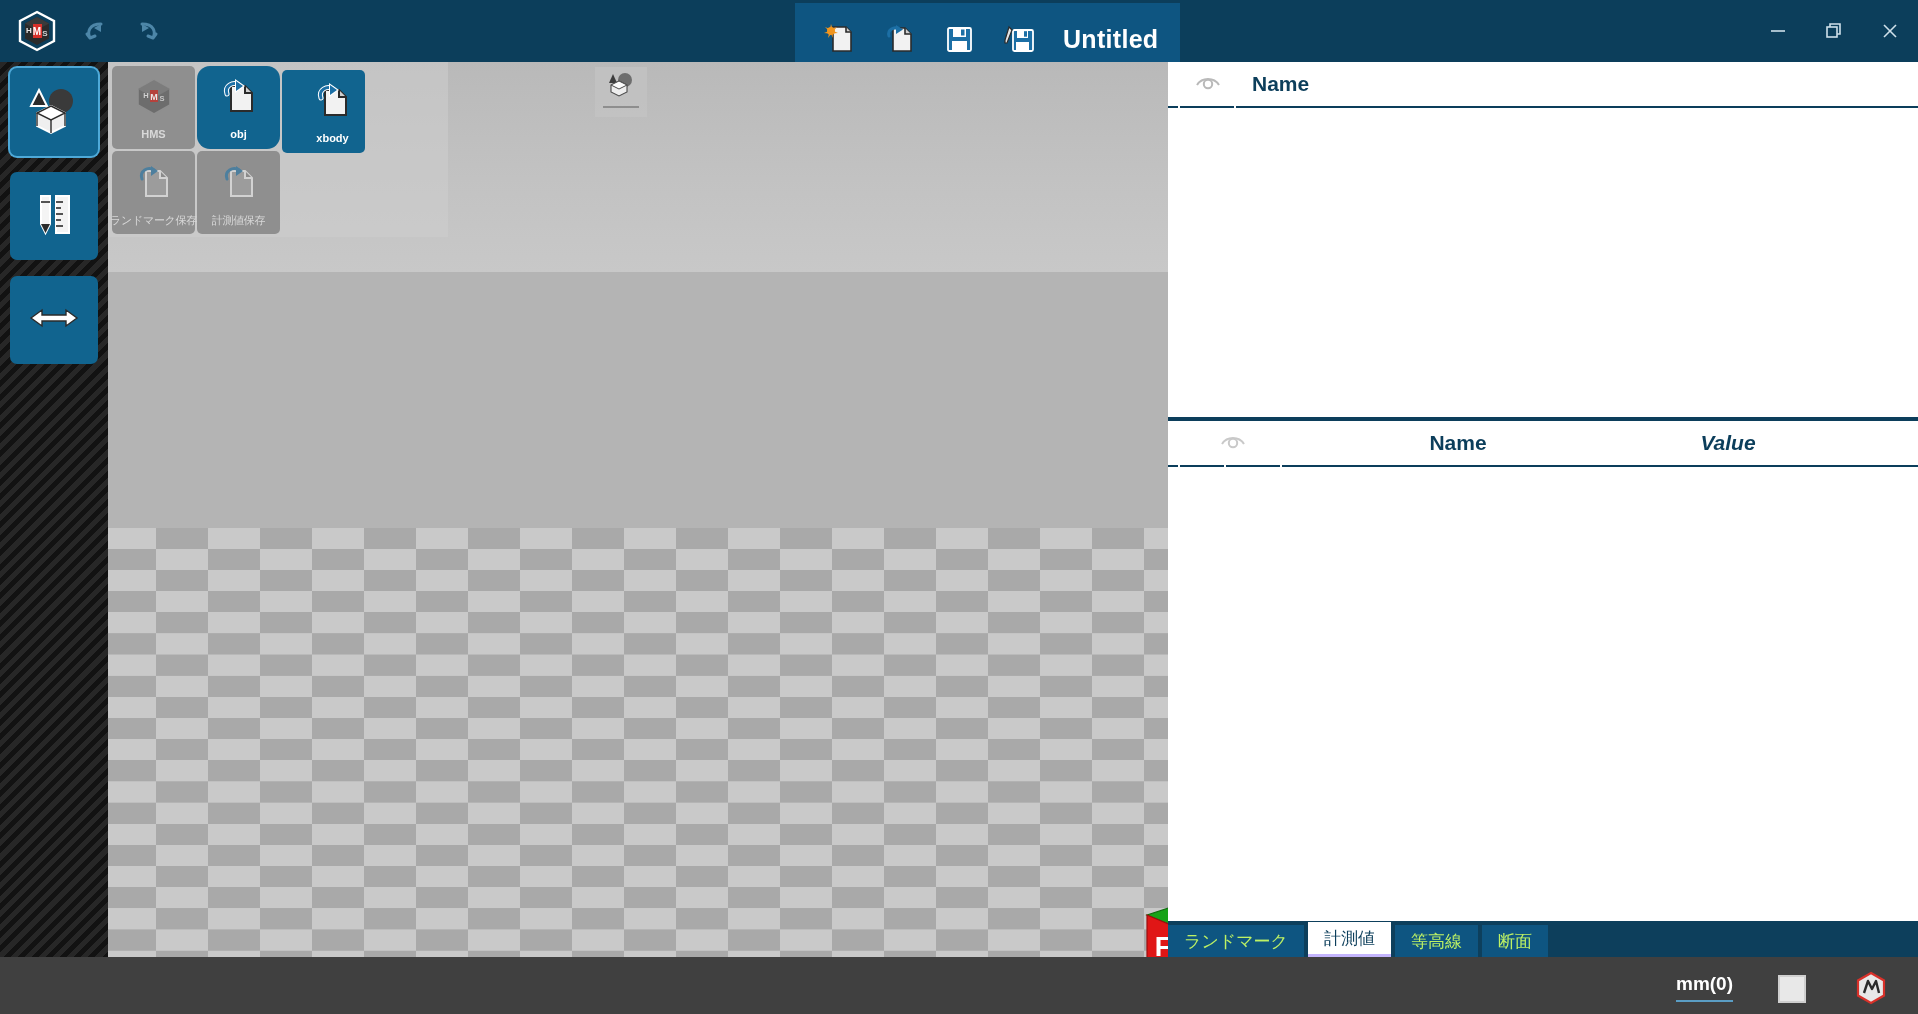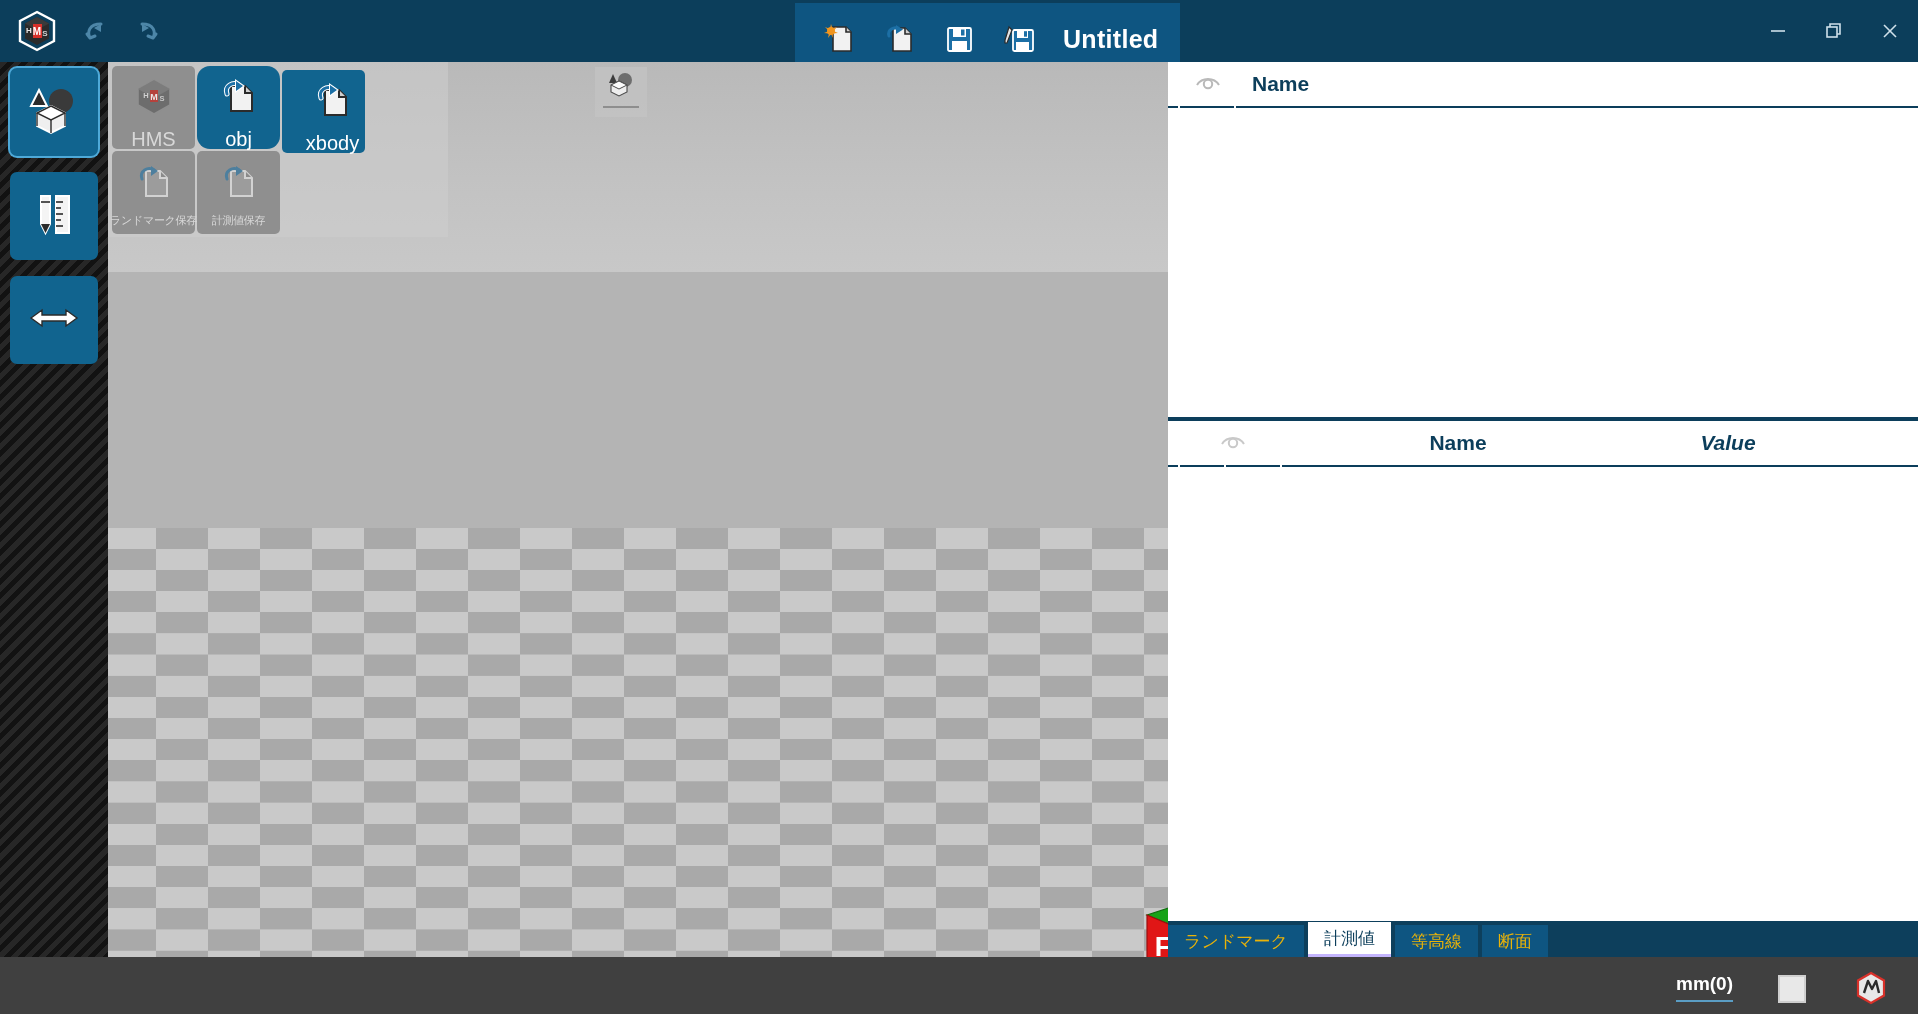--- a/index.html
+++ b/index.html
@@ -87,21 +87,21 @@
     background:rgba(205,205,205,.55);
   }
   .ftbtn{
     position:absolute;width:83px;height:83px;border-radius:5px;
     display:flex;flex-direction:column;align-items:center;justify-content:flex-start;
     padding-top:11px;box-sizing:border-box;cursor:pointer;
   }
   .ftbtn.on{background:#11648f;}
   .ftbtn.off{background:#8f8f8f;cursor:default;}
   .ftbtn .lbl{
-    color:#ffffff;font-size:20px;font-weight:normal;margin-top:7px;white-space:nowrap;
+    color:#ffffff;font-size:11px;font-weight:bold;margin-top:7px;white-space:nowrap;
   }
   .ftbtn.off .lbl{color:#d8d8d8;}
   .ftbtn .lbl.jp{font-size:11px;font-weight:normal;letter-spacing:-.3px;}
   .r1c1{left:4px;top:4px;}  .r1c2{left:89px;top:4px;border-radius:13px;}  .r1c3{left:174px;top:8px;padding-left:18px;}
   .r2c1{left:4px;top:89px;} .r2c2{left:89px;top:89px;}
 
   
   .navcube{position:absolute;left:1012px;top:822px;width:110px;height:108px;}
 
   
@@ -127,21 +127,21 @@
     position:absolute;left:1168px;top:417px;width:750px;height:4px;background:#0c3e5b;
   }
 
   
   .tabstrip{
     position:absolute;left:1168px;top:921px;width:750px;height:36px;
     display:flex;align-items:flex-end;
   }
   .tab{
     height:32px;padding:0 16px;display:flex;align-items:center;justify-content:center;
-    color:#eab308;font-size:17px;background:#0e5581;margin-right:4px;cursor:pointer;
+    color:#bef264;font-size:17px;background:#0e5581;margin-right:4px;cursor:pointer;
     white-space:nowrap;
   }
   .tab.active{background:#ffffff;color:#0c3e5b;border-bottom:3px solid #c4b5fd;}
 
   
   .statusbar{
     position:absolute;left:0;top:957px;width:1918px;height:74px;background:#404040;
   }
   .unit{
     position:absolute;right:185px;top:16px;color:#ffffff;font-size:19px;font-weight:bold;

